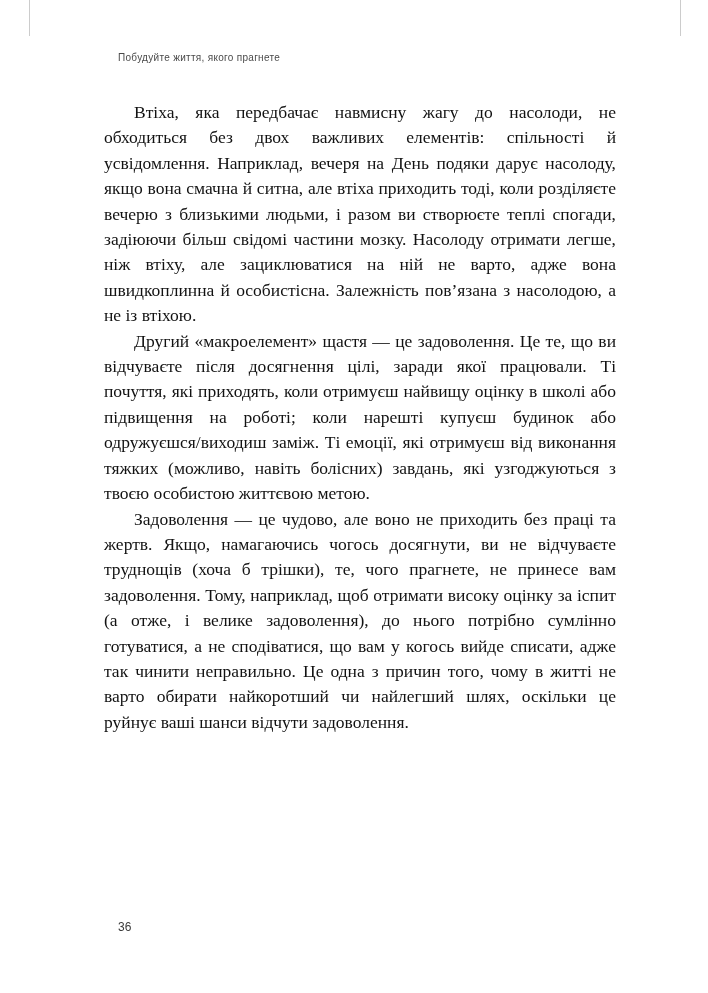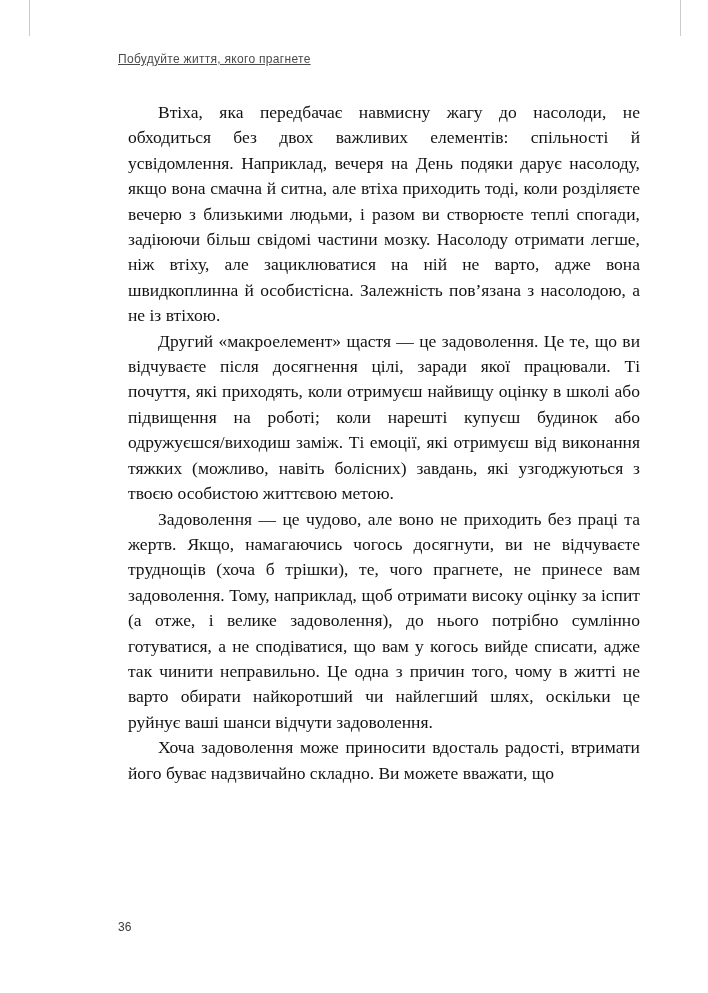--- a/index.html
+++ b/index.html
@@ -22,29 +22,28 @@
     height: 36px;
     background: #cccccc;
   }
   .crop-mark.left  { left: 29px; }
   .crop-mark.right { left: 680px; }
   .running-head {
     position: absolute;
     top: 52px;
     left: 118px;
     font-family: "Liberation Sans", sans-serif;
-    font-size: 12px;
+    font-size: 10px;
     letter-spacing: 0.3px;
     color: #4a4a4a;
-    text-decoration: underline;
   }
   .body-text {
     position: absolute;
     top: 100px;
-    left: 128px;
+    left: 104px;
     width: 512px;
     font-size: 17.5px;
     line-height: 25.4px;
     font-weight: 500;
     color: #121212;
     text-align: justify;
     hyphens: auto;
     -webkit-hyphens: auto;
   }
   .body-text p {
@@ -67,18 +66,17 @@
 
   <div class="crop-mark left"></div>
   <div class="crop-mark right"></div>
 
   <div class="running-head">Побудуйте життя, якого прагнете</div>
 
   <div class="body-text">
     <p>Втіха, яка передбачає навмисну жагу до насолоди, не обходиться без двох важливих елементів: спільності й усвідомлення. Наприклад, вечеря на День подяки дарує насолоду, якщо вона смачна й ситна, але втіха приходить тоді, коли розділяєте вечерю з близькими людьми, і разом ви створюєте теплі спогади, задіюючи більш свідомі частини мозку. Насолоду отримати легше, ніж втіху, але зациклюватися на ній не варто, адже вона швидкоплинна й особистісна. Залежність пов’язана з насолодою, а не із втіхою.</p>
     <p>Другий «макроелемент» щастя — це задоволення. Це те, що ви відчуваєте після досягнення цілі, заради якої працювали. Ті почуття, які приходять, коли отримуєш найвищу оцінку в школі або підвищення на роботі; коли нарешті купуєш будинок або одружуєшся/виходиш заміж. Ті емоції, які отримуєш від виконання тяжких (можливо, навіть болісних) завдань, які узгоджуються з твоєю особистою життєвою метою.</p>
     <p>Задоволення — це чудово, але воно не приходить без праці та жертв. Якщо, намагаючись чогось досягнути, ви не відчуваєте труднощів (хоча б трішки), те, чого прагнете, не принесе вам задоволення. Тому, наприклад, щоб отримати високу оцінку за іспит (а отже, і велике задоволення), до нього потрібно сумлінно готуватися, а не сподіватися, що вам у когось вийде списати, адже так чинити неправильно. Це одна з причин того, чому в житті не варто обирати найкоротший чи найлегший шлях, оскільки це руйнує ваші шанси відчути задоволення.</p>
-    <p>Хоча задоволення може приносити вдосталь радості, втримати його буває надзвичайно складно. Ви можете вважати, що</p>
   </div>
 
   <div class="page-number">36</div>
 
 </div>
 
 </body></html>

